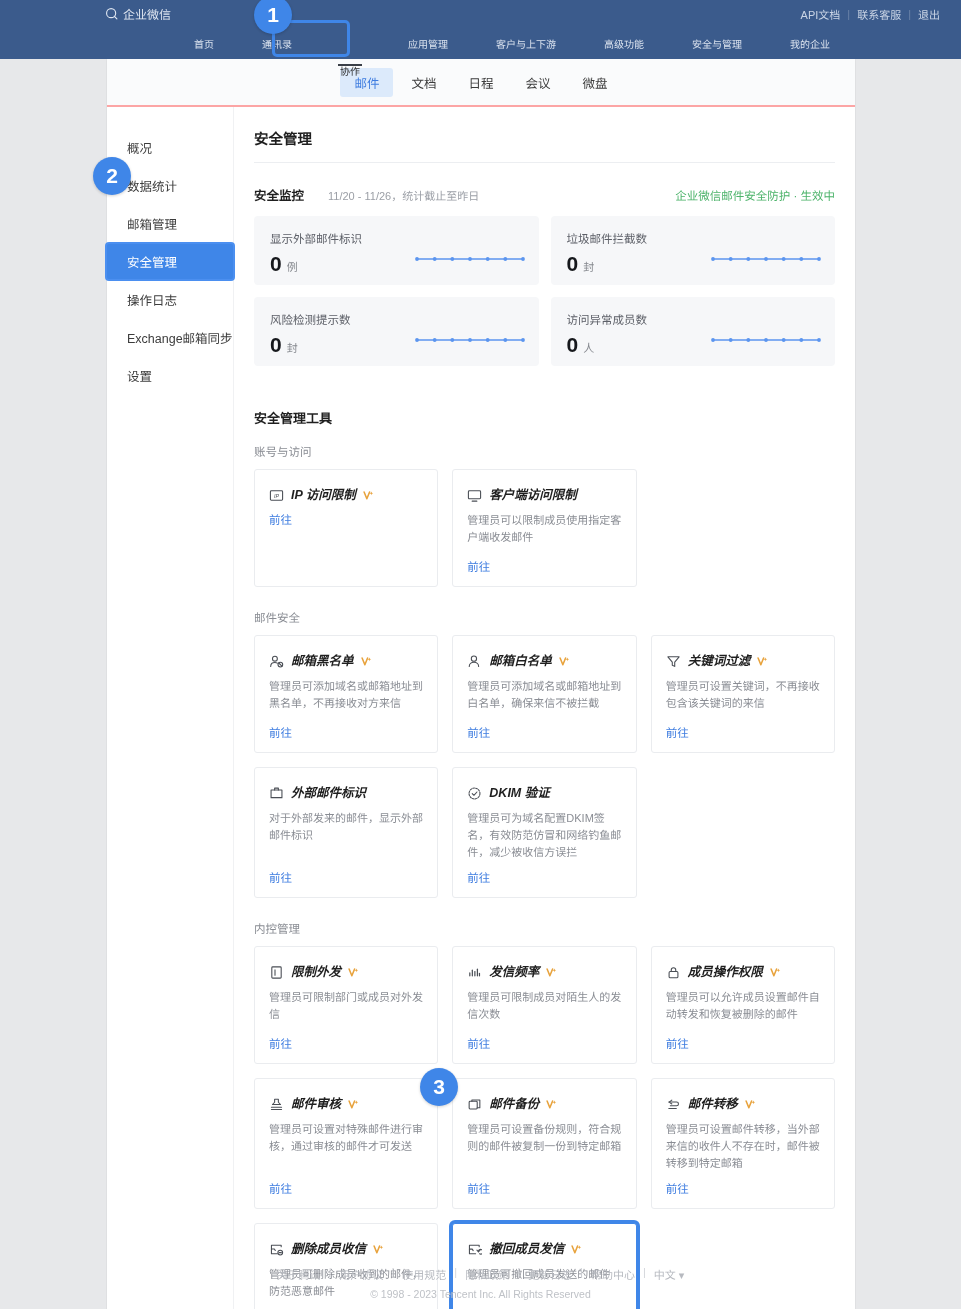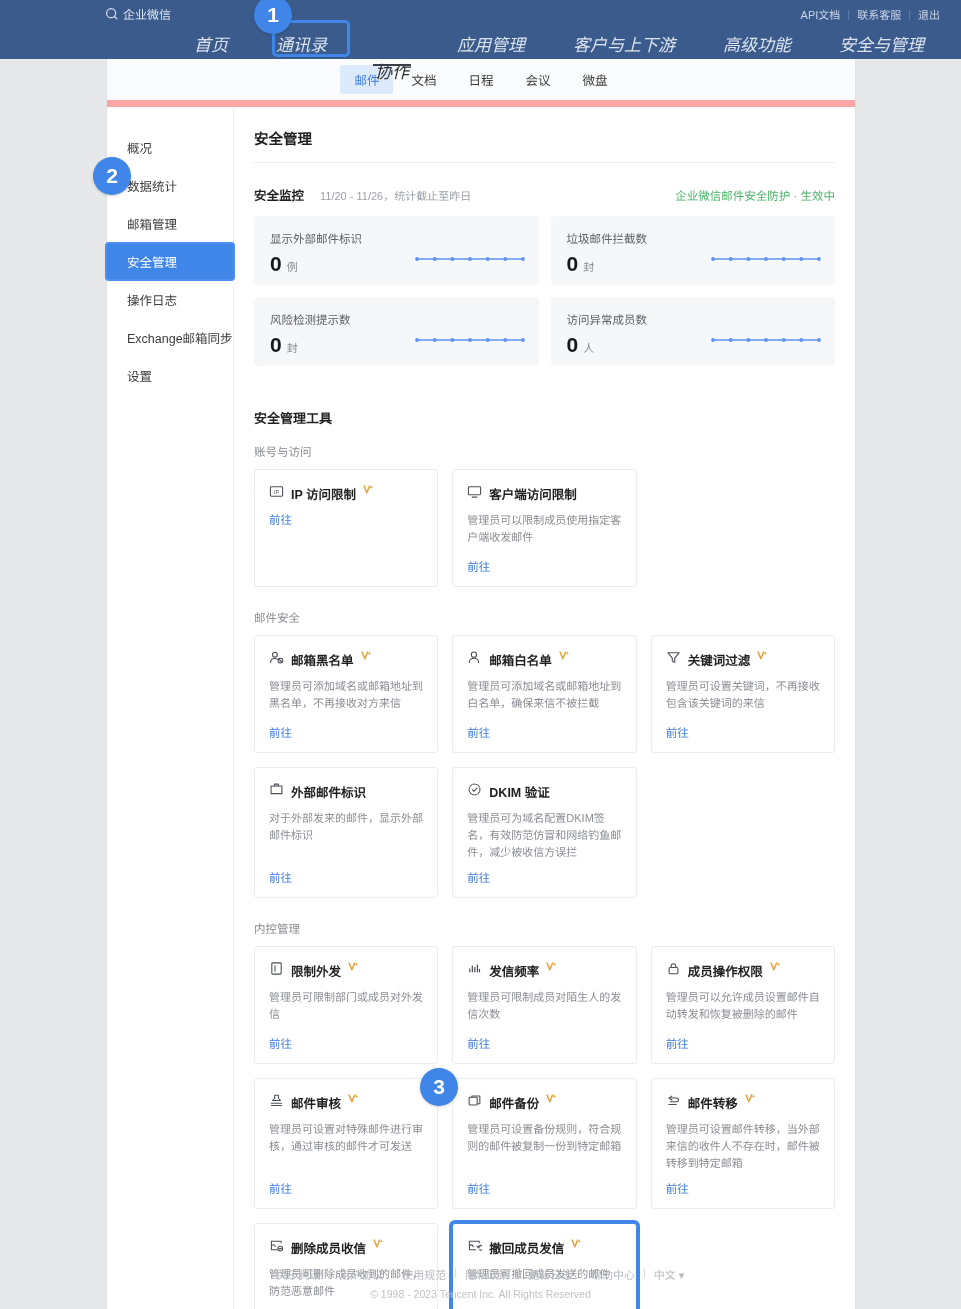--- a/index.html
+++ b/index.html
@@ -33,41 +33,41 @@
   .topbar-right .sep { color: #6b84a9; font-size: 11px; }
 
   
   .mainnav {
     height: 32px; background: #3b5b8c;
     display: flex; align-items: stretch;
     padding-left: 170px;
     position: relative; z-index: 1;
   }
   .mainnav .navitem {
-    color: #dbe3ef; font-size: 17px;
+    color: #dbe3ef; font-size: 10px;
     padding: 0 24px; display: flex; align-items: center;
-    position: relative; white-space: nowrap; font-style: italic;
+    position: relative; white-space: nowrap;
   }
   .mainnav .navitem.active {
     background: #ffffff; color: #2b2b2b; margin-top: 43px;
   }
   .mainnav .navitem.active::after {
     content: ""; position: absolute;
     left: 22px; right: 22px; bottom: 4px; height: 2px; background: #3a3f47;
   }
 
   
   .panel {
     position: absolute; left: 107px; top: 59px;
     width: 748px; background: #fff;
     border-radius: 2px;
     box-shadow: 0 0 0 1px rgba(0,0,0,0.03);
   }
   .subtabs {
-    height: 48px; border-bottom: 7px solid #fca5a5;
+    height: 48px; border-bottom: 2px solid #fca5a5;
     display: flex; align-items: center; justify-content: center;
     gap: 4px; background: #fafbfc;
   }
   .subtab {
     font-size: 12.5px; color: #3c3c3c;
     padding: 5px 14px; border-radius: 3px;
   }
   .subtab.active { background: #dceafb; color: #3f7de0; }
 
   .panel-body { display: flex; min-height: 1150px; }
@@ -94,21 +94,21 @@
   .page-title {
     font-size: 14.5px; font-weight: bold; color: #1f1f1f;
     padding: 4px 0 14px 0; border-bottom: 1px solid #eceef1;
   }
 
   .monitor-head {
     display: flex; align-items: baseline;
     margin-top: 22px; margin-bottom: 12px;
   }
   .monitor-title { font-size: 12.5px; font-weight: bold; color: #1f1f1f; }
-  .monitor-range { font-size: 11px; color: #9b9fa6; margin-left: 16px; }
+  .monitor-range { font-size: 11px; color: #9b9fa6; margin-left: 24px; }
   .monitor-status { margin-left: auto; font-size: 11.5px; color: #4cb36a; }
 
   .stat-grid {
     display: grid; grid-template-columns: 1fr 1fr;
     gap: 12px;
   }
   .stat-card {
     background: #f6f7f9; border-radius: 4px;
     padding: 14px 16px 16px 16px; height: 69px;
     position: relative;
@@ -132,21 +132,21 @@
   }
   .card {
     border: 1px solid #eaecef; border-radius: 3px;
     padding: 14px 14px 12px 14px;
     min-height: 118px; background: #fff;
     display: flex; flex-direction: column;
   }
   .card.highlight {
     box-shadow: 0 0 0 3px #3f86e8; border-color: #3f86e8;
   }
-  .card-head { display: flex; align-items: flex-start; gap: 7px; }
+  .card-head { display: flex; align-items: flex-end; gap: 7px; font-style: italic; }
   .card-icon { width: 15px; height: 15px; flex: 0 0 15px; color: #4a4e55; display:flex; align-items:center; justify-content:center;}
   .card-title { font-size: 12.5px; font-weight: bold; color: #1f1f1f; white-space: nowrap; }
   .vip {
     font-size: 11px; color: #e8a33d; font-weight: bold;
     letter-spacing: -1px; line-height: 1;
   }
   .card-desc {
     font-size: 11px; color: #8a8d94; line-height: 1.55;
     margin-top: 9px; flex: 1;
   }

